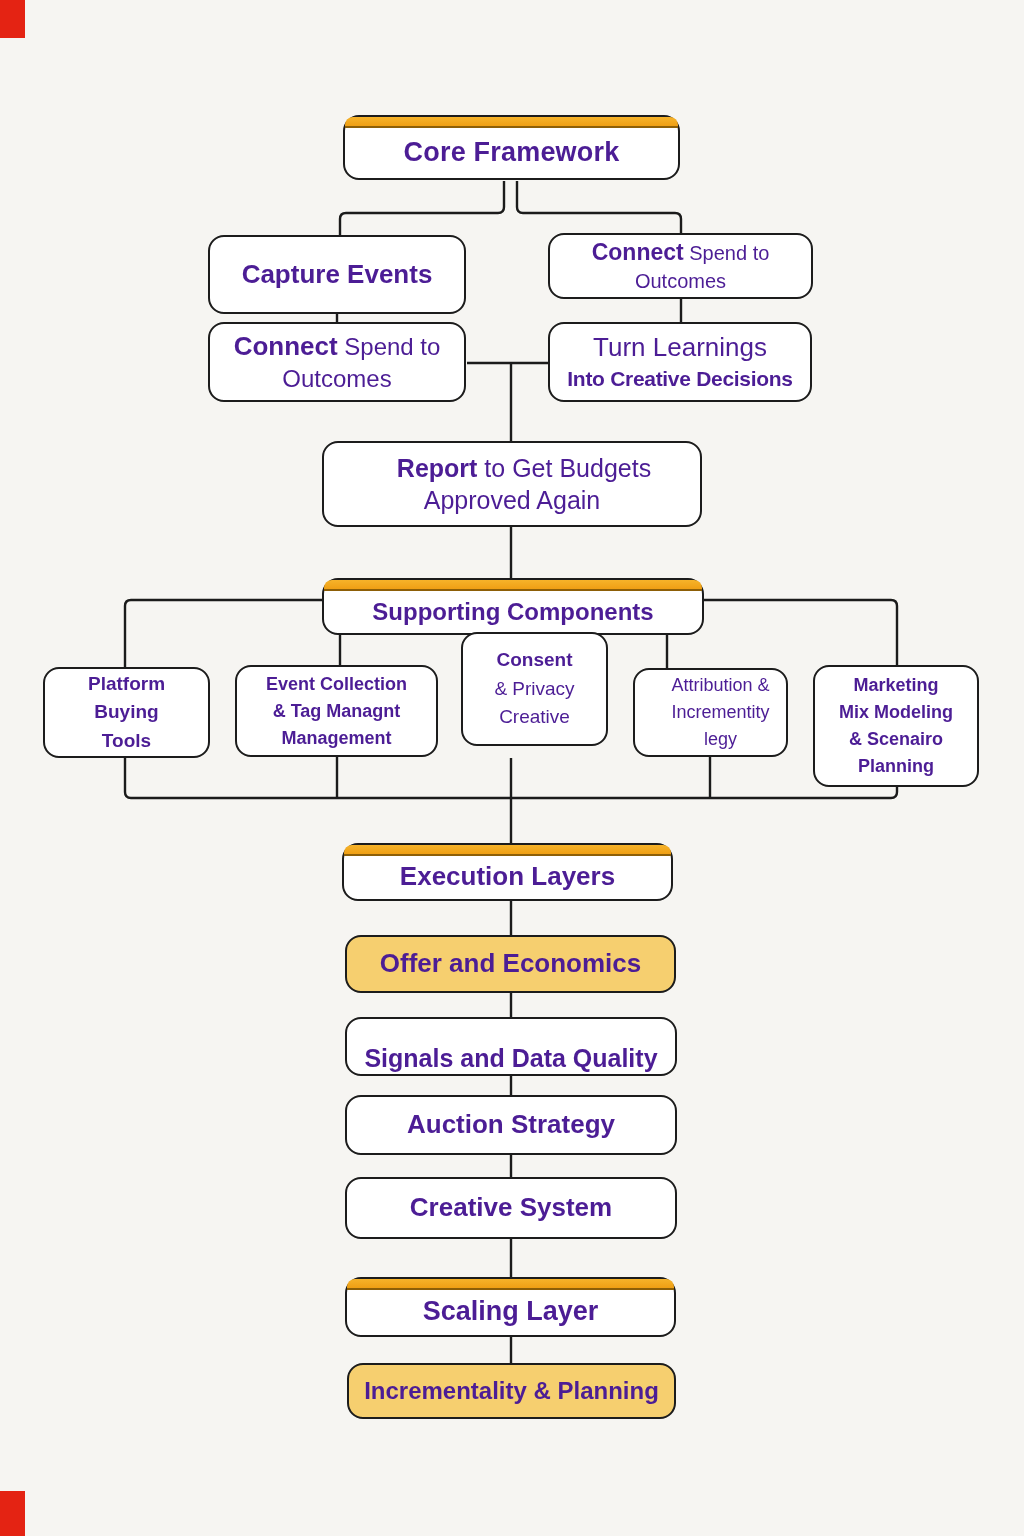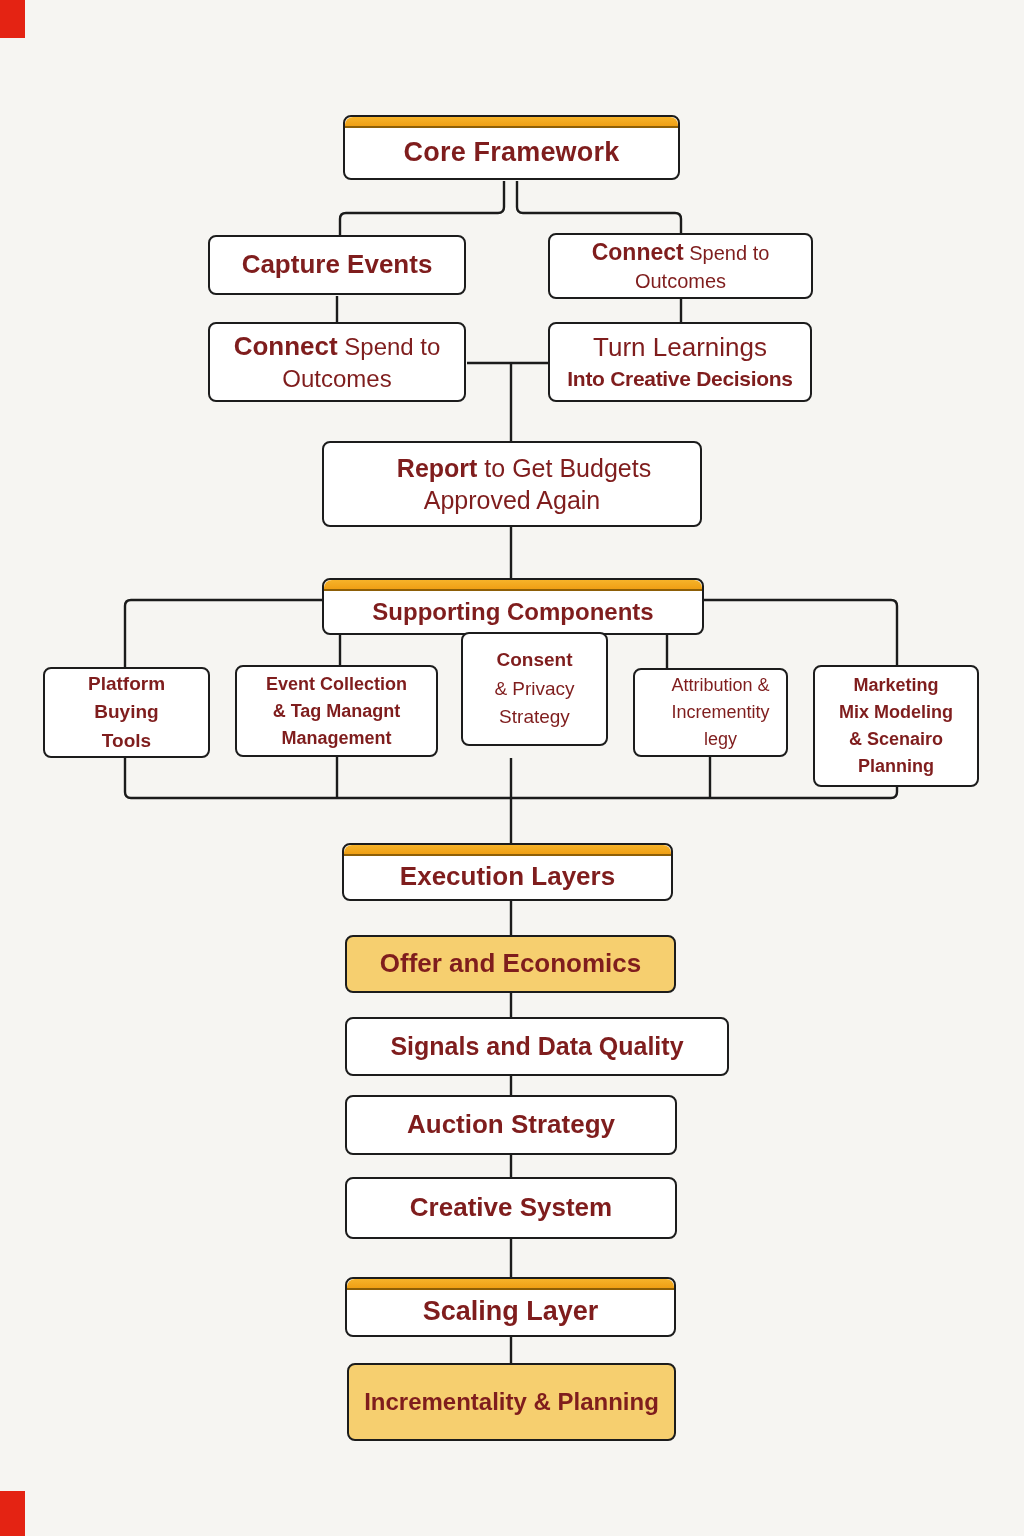--- a/index.html
+++ b/index.html
@@ -1,23 +1,23 @@
 <!DOCTYPE html>
 <html><head>
 <meta charset="utf-8">
 <style>
   html,body{margin:0;padding:0;}
   body{background:#f6f5f2;font-family:"Liberation Sans",sans-serif;}
   #canvas{position:relative;width:1024px;height:1536px;background:#f6f5f2;overflow:hidden;}
   #wires{position:absolute;left:0;top:0;width:1024px;height:1536px;}
   .node{
     position:absolute;box-sizing:border-box;background:#ffffff;
-    border:2.5px solid #1c1c1c;border-radius:8px;
+    border:2.5px solid #1c1c1c;border-radius:16px;
     display:flex;flex-direction:column;align-items:center;justify-content:center;
-    text-align:center;color:#7f1d1d;line-height:1.3;
+    text-align:center;color:#4c1d95;line-height:1.3;
   }
   .node.header{padding-top:10px;}
   .bar{
     position:absolute;top:0;left:0;right:0;height:9px;
     background:linear-gradient(#f6b32a,#ef9f14);
     border-bottom:2px solid #8d5f07;border-radius:8px 8px 0 0;
   }
   .node.highlight{background:#f6cf6f;}
   .t-xl{font-size:27px;font-weight:700;letter-spacing:.2px;}
   .t-lg{font-size:26px;font-weight:600;}
@@ -72,21 +72,21 @@
   </svg>
 
   <div class="marker" style="left:0;top:0;width:25px;height:38px;"></div>
   <div class="marker" style="left:0;top:1491px;width:25px;height:45px;"></div>
 
   <div class="node header" style="left:343px;top:115px;width:337px;height:65px;">
     <div class="bar"></div>
     <span class="t-xl">Core Framework</span>
   </div>
 
-  <div class="node" style="left:208px;top:235px;width:258px;height:60px;">
+  <div class="node" style="left:208px;top:235px;width:258px;height:79px;">
     <span class="t-lgb">Capture Events</span>
   </div>
 
   <div class="node mixed-sm" style="left:548px;top:233px;width:265px;height:66px;">
     <span><span class="b">Connect</span><span class="r"> Spend to</span></span>
     <span class="l2">Outcomes</span>
   </div>
 
   <div class="node mixed-lg" style="left:208px;top:322px;width:258px;height:80px;">
     <span><span class="b">Connect</span><span class="r"> Spend to</span></span>
@@ -116,21 +116,21 @@
 
   <div class="node small3" style="left:235px;top:665px;width:203px;height:92px;font-size:18px;">
     <span>Event Collection</span>
     <span>&amp; Tag Managnt</span>
     <span>Management</span>
   </div>
 
   <div class="node small3" style="left:461px;top:632px;width:147px;height:114px;">
     <span class="heavy">Consent</span>
     <span class="normal">&amp; Privacy</span>
-    <span class="normal">Strategy</span>
+    <span class="normal">Creative</span>
   </div>
 
   <div class="node small3" style="left:633px;top:668px;width:155px;height:89px;font-size:18px;font-weight:500;padding-left:20px;">
     <span class="normal">Attribution &amp;</span>
     <span class="normal">Incrementity</span>
     <span class="normal">legy</span>
   </div>
 
   <div class="node small3" style="left:813px;top:665px;width:166px;height:122px;font-size:18px;">
     <span>Marketing</span>
@@ -141,34 +141,34 @@
 
   <div class="node header" style="left:342px;top:843px;width:331px;height:58px;">
     <div class="bar"></div>
     <span class="t-lg">Execution Layers</span>
   </div>
 
   <div class="node highlight" style="left:345px;top:935px;width:331px;height:58px;">
     <span class="t-lgb">Offer and Economics</span>
   </div>
 
-  <div class="node" style="left:345px;top:1017px;width:384px;height:59px;">
+  <div class="node" style="left:345px;top:1017px;width:332px;height:59px;justify-content:flex-end;">
     <span class="t-lg" style="font-size:25px;">Signals and Data Quality</span>
   </div>
 
   <div class="node" style="left:345px;top:1095px;width:332px;height:60px;">
     <span class="t-lg">Auction Strategy</span>
   </div>
 
   <div class="node" style="left:345px;top:1177px;width:332px;height:62px;">
     <span class="t-lg">Creative System</span>
   </div>
 
   <div class="node header" style="left:345px;top:1277px;width:331px;height:60px;">
     <div class="bar"></div>
     <span class="t-lg" style="font-size:27px;">Scaling Layer</span>
   </div>
 
-  <div class="node highlight" style="left:347px;top:1363px;width:329px;height:78px;">
+  <div class="node highlight" style="left:347px;top:1363px;width:329px;height:56px;">
     <span class="t-inc">Incrementality &amp; Planning</span>
   </div>
 
 </div>
 
 </body></html>

